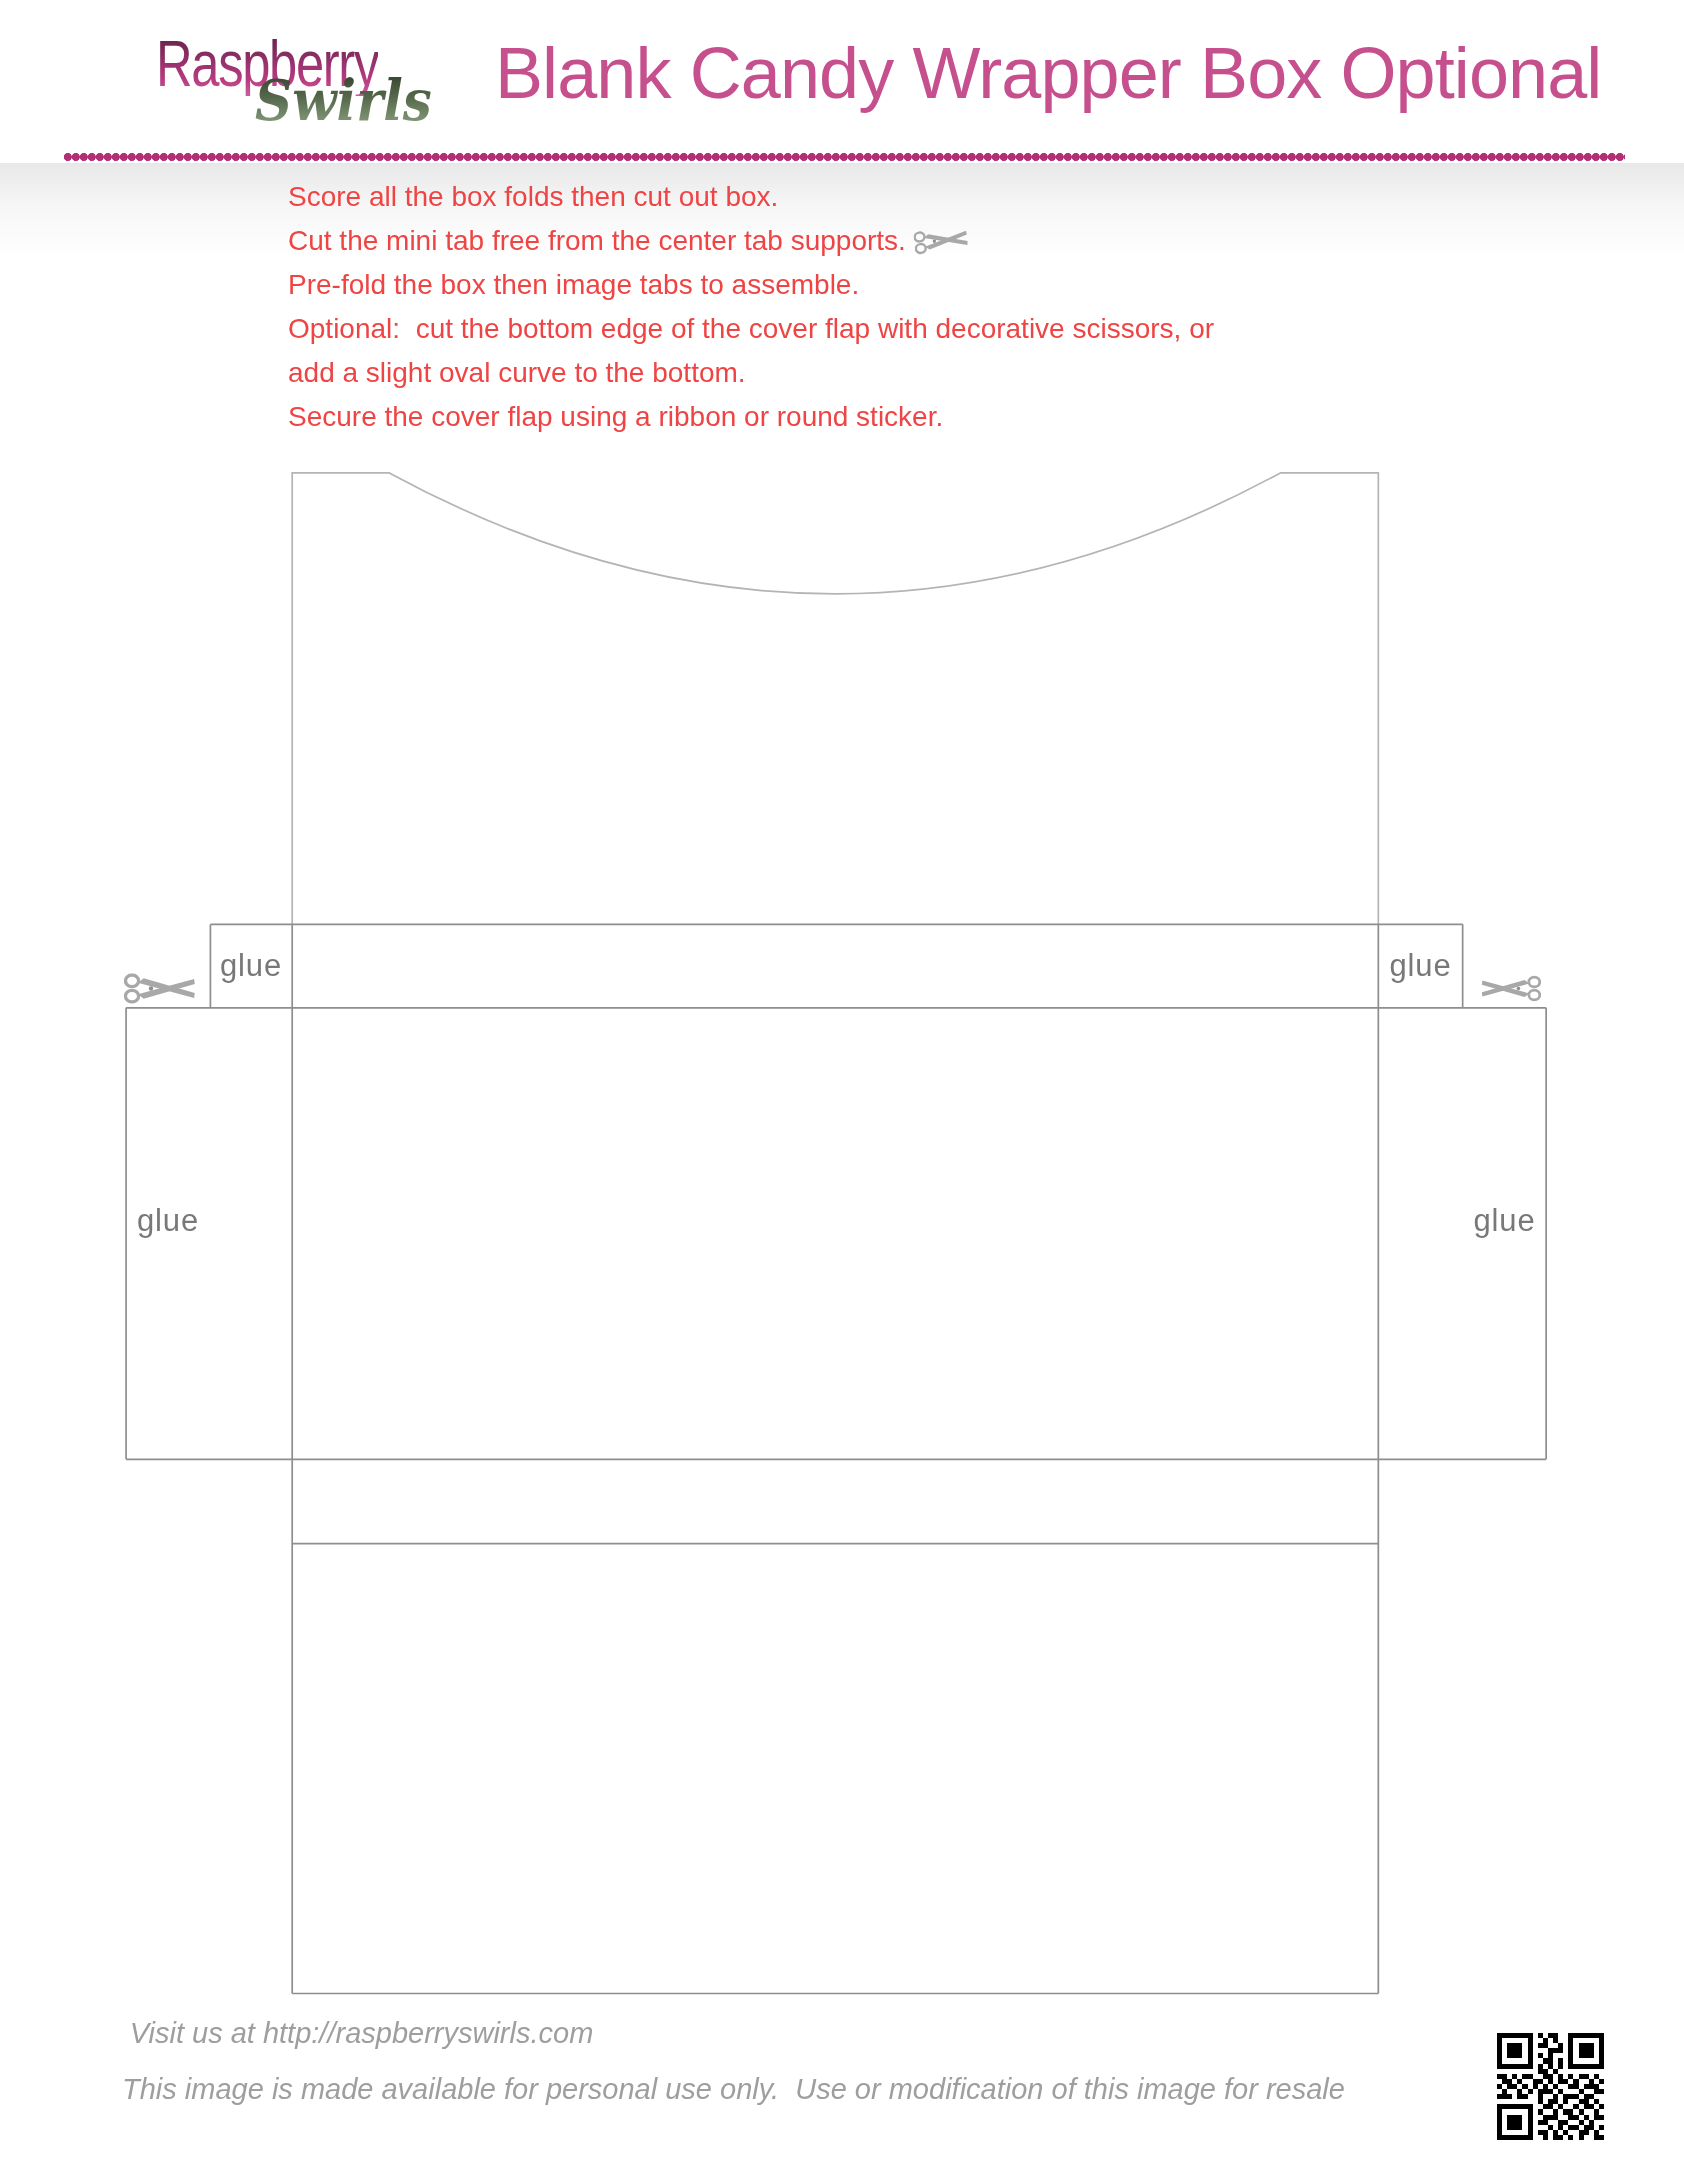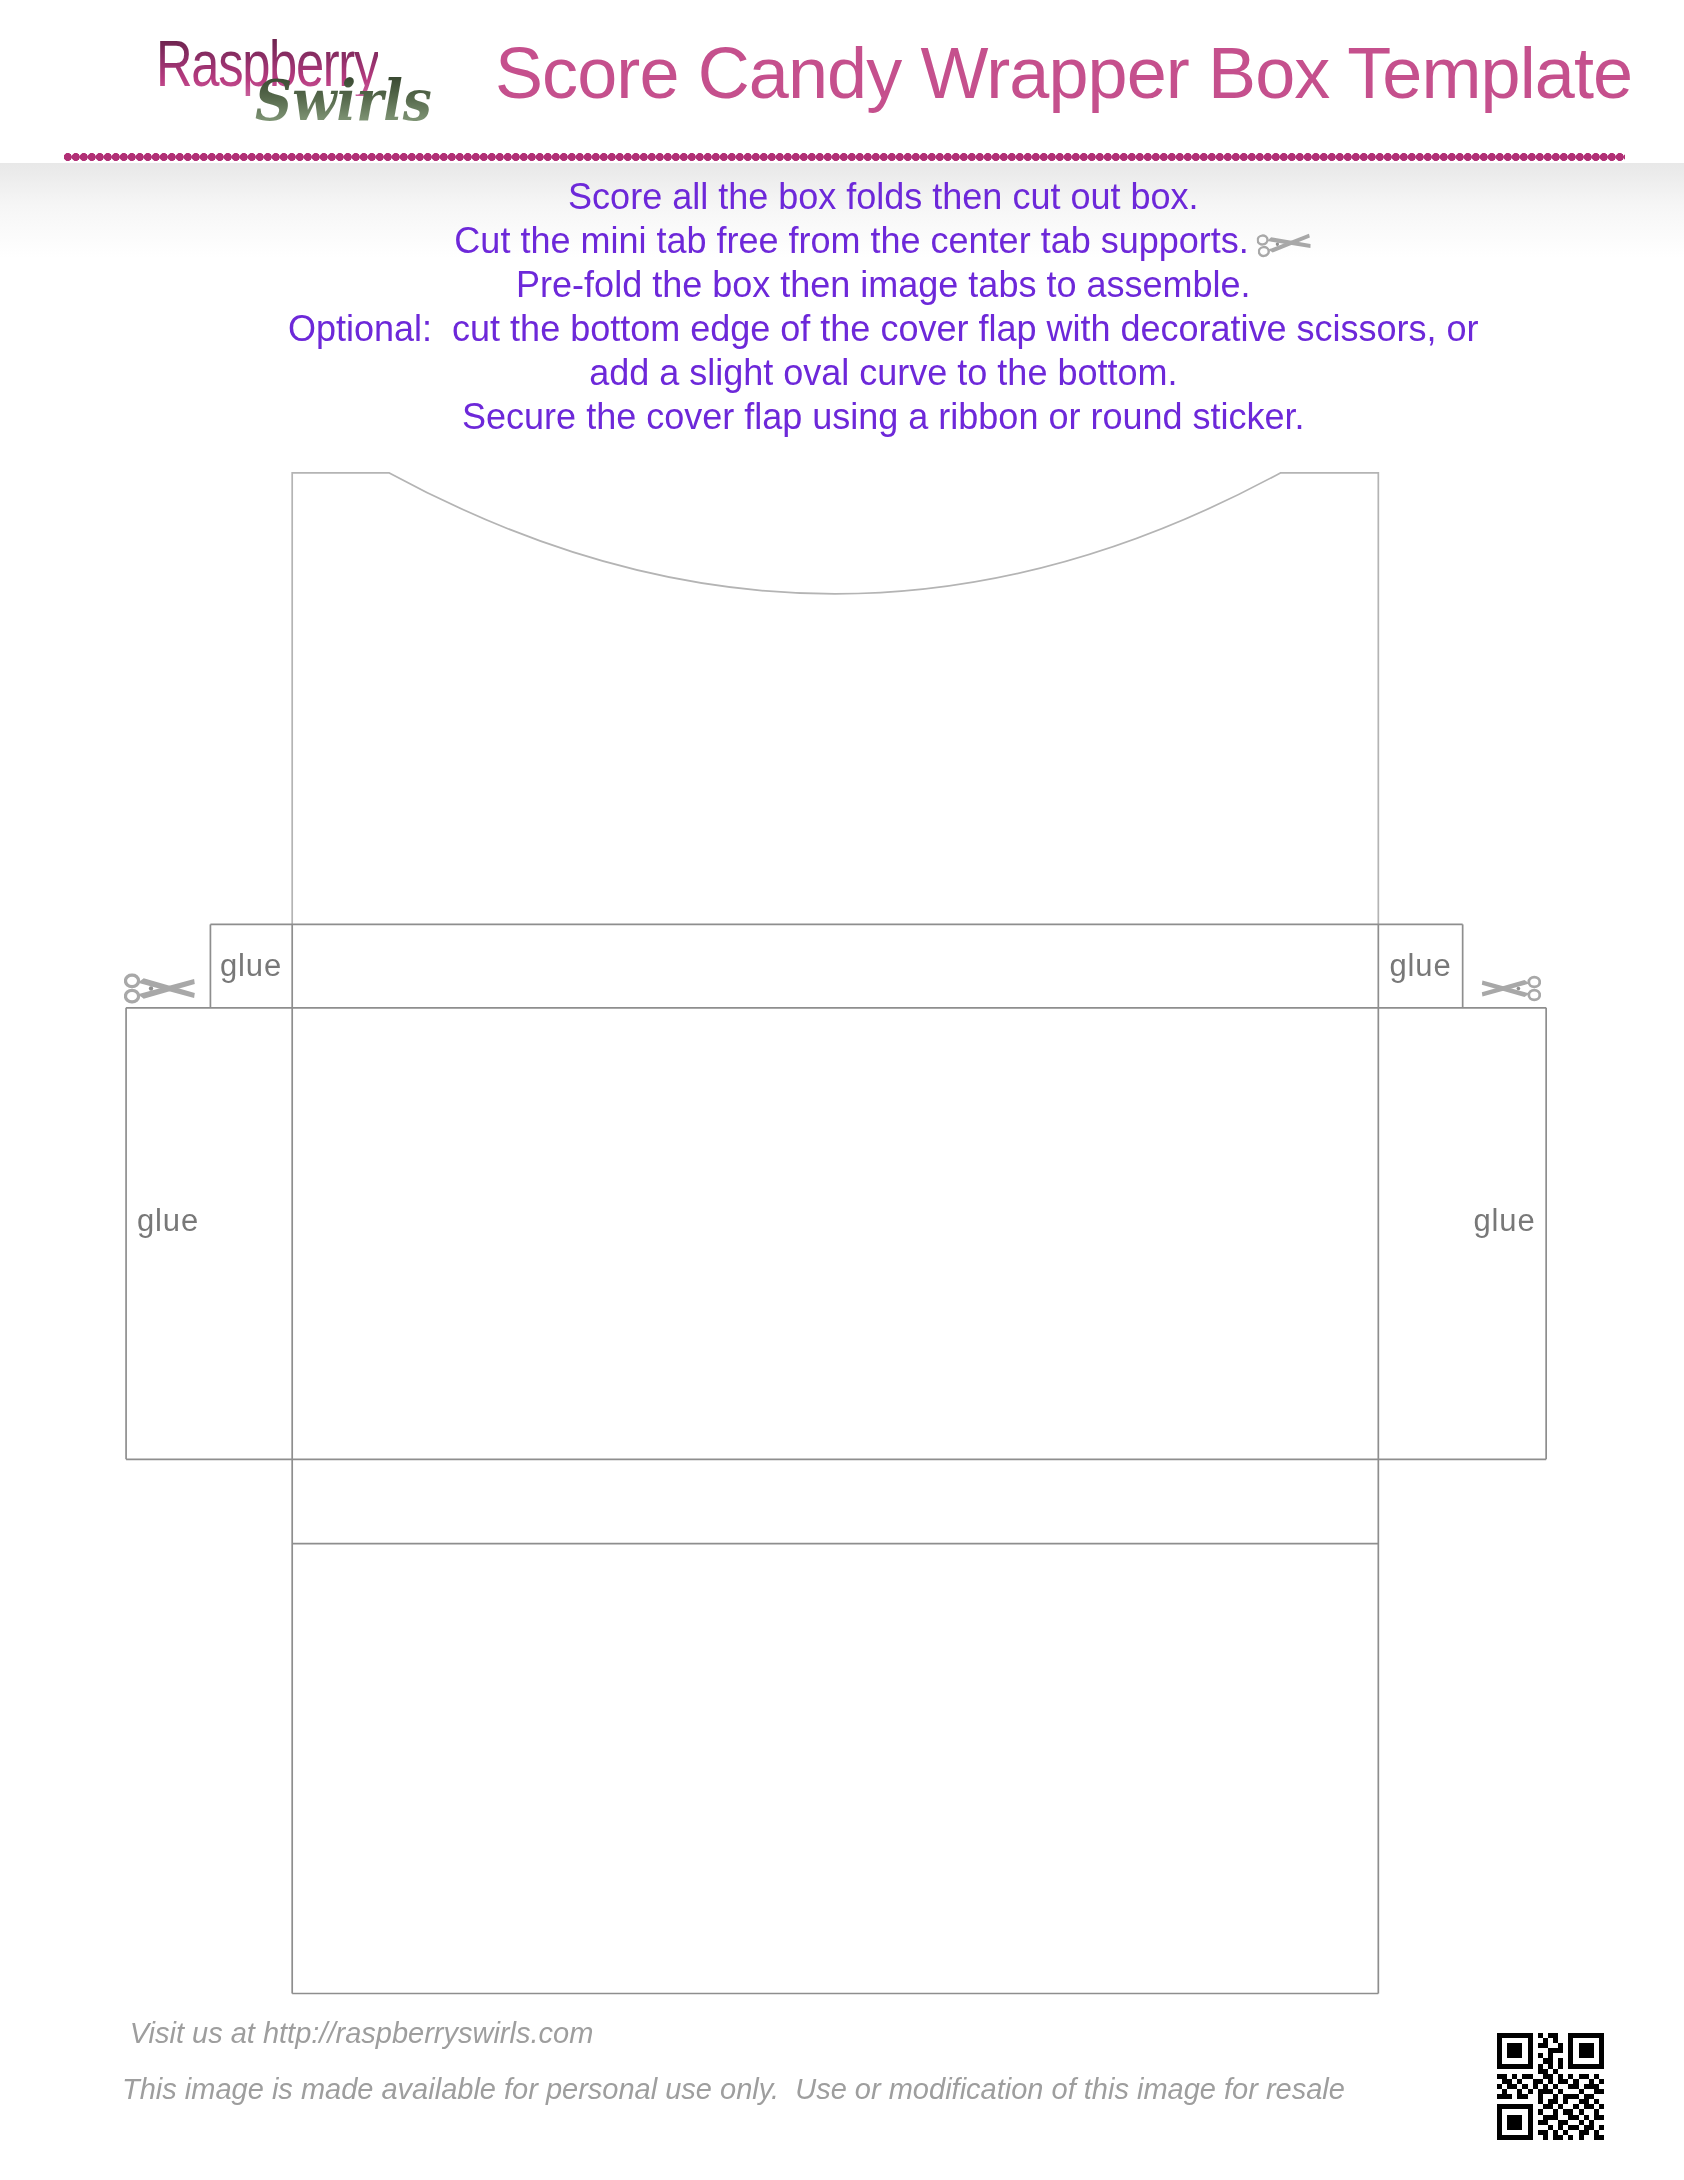--- a/index.html
+++ b/index.html
@@ -28,21 +28,21 @@
     position:absolute;left:64px;top:151px;width:1561px;height:12px;
     background-image:radial-gradient(circle at 3.8px 6px,#b12f75 0 3.7px,rgba(177,47,117,0) 4.3px);
     background-size:8px 12px;background-repeat:repeat-x;
   }
   .header-shadow{
     position:absolute;left:0;top:163px;width:1685px;height:95px;
     background:linear-gradient(180deg,#e8e8e8 0%,#f6f6f6 45%,#ffffff 100%);
   }
 
   
-  .instructions{position:absolute;left:288px;top:175px;color:#6d28d9;font-size:36px;text-align:center;}
+  .instructions{position:absolute;left:288px;top:175px;color:#ef4444;font-size:28px;}
   .instructions .line{height:44px;line-height:44px;white-space:pre;}
   .scissors-inline{vertical-align:-6px;margin-left:8.5px;transform:rotate(-6deg);}
 
   
   .tpl-svg{position:absolute;left:0;top:0;}
   .glue-label{
     position:absolute;display:flex;align-items:center;justify-content:center;
     color:#787878;font-size:31px;letter-spacing:0.9px;
   }
   .glue-col{padding-bottom:25.6px;box-sizing:border-box;}
@@ -67,21 +67,21 @@
         <circle cx="37" cy="20" r="3" fill="#8f8f8f"></circle>
       </g>
       <ellipse cx="11" cy="9.5" rx="9" ry="8" fill="none" stroke="#a8a8a8" stroke-width="4.5"></ellipse>
       <ellipse cx="11" cy="30.5" rx="9" ry="8" fill="none" stroke="#a8a8a8" stroke-width="4.5"></ellipse>
     </symbol>
   </defs>
 </svg>
 
 <div class="logo-raspberry">Raspberry</div>
 <div class="logo-swirls">Swirls</div>
-<div class="page-title">Score Candy Wrapper Box Template</div>
+<div class="page-title">Blank Candy Wrapper Box Optional</div>
 <div class="dotted-divider"></div>
 <div class="header-shadow"></div>
 
 <div class="instructions">
   <div class="line">Score all the box folds then cut out box.</div>
   <div class="line"><span>Cut the mini tab free from the center tab supports.</span><svg class="scissors-inline" width="55" height="31" viewBox="0 0 64 36">
         <use href="#sciss"></use>
       </svg></div>
   <div class="line">Pre-fold the box then image tabs to assemble.</div>
   <div class="line">Optional:  cut the bottom edge of the cover flap with decorative scissors, or</div>

